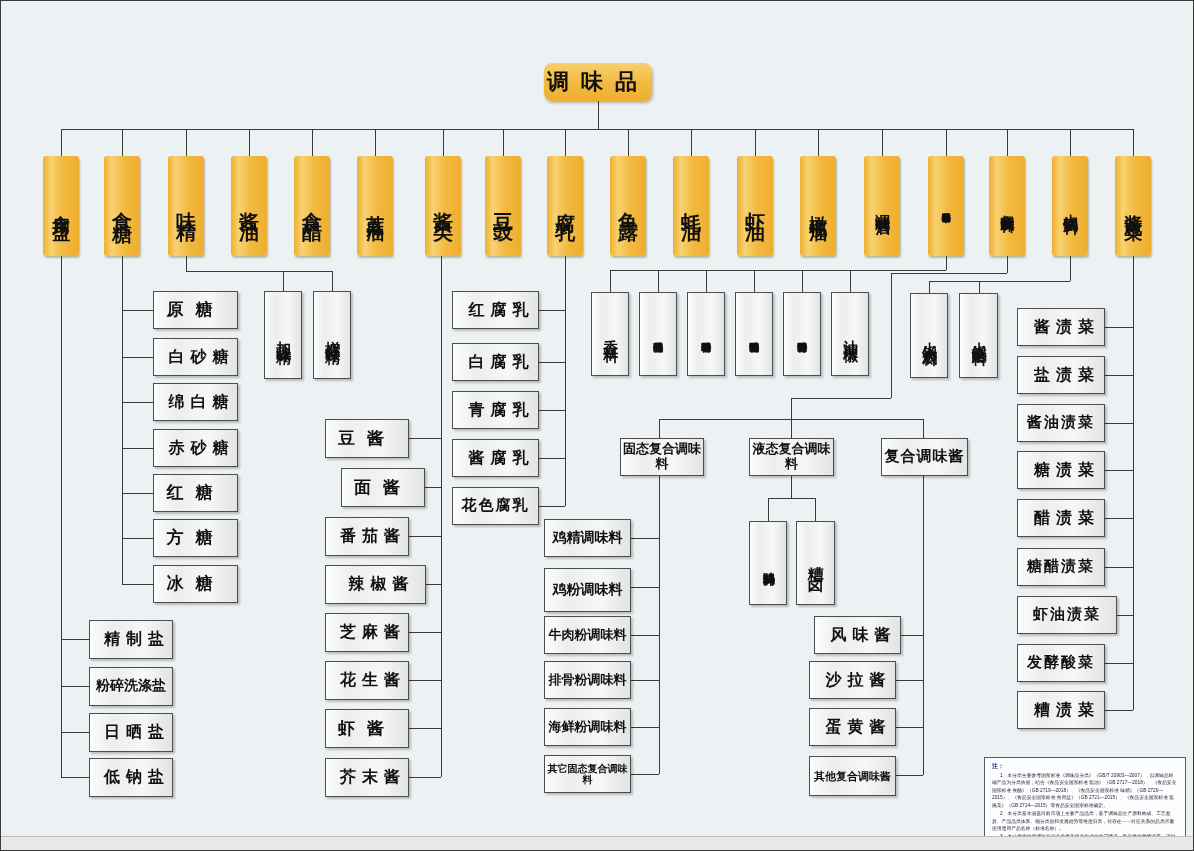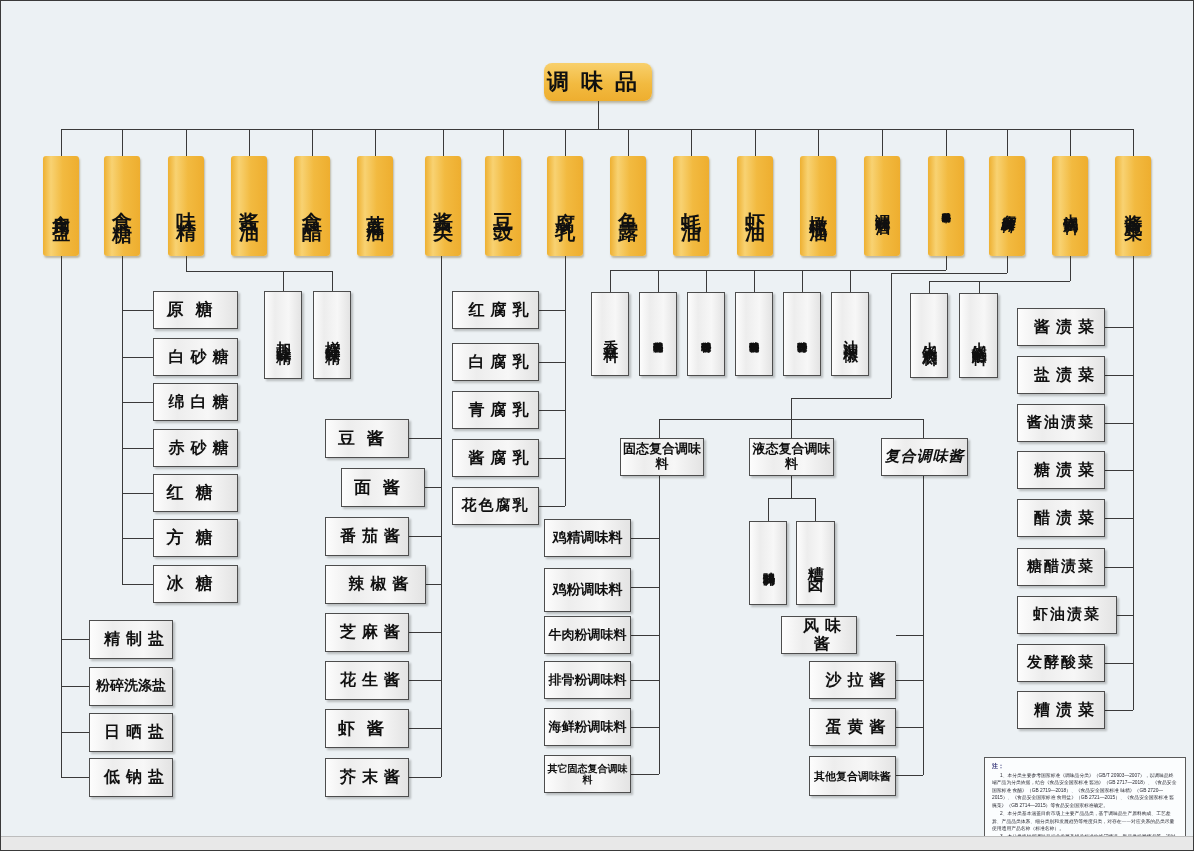--- a/index.html
+++ b/index.html
@@ -30,21 +30,21 @@
     border:1px solid #4d4d4d;
     box-shadow:2px 2px 2px rgba(0,0,0,.22);
   }
   .v{writing-mode:vertical-rl;text-orientation:upright;}
   .f20{font-size:20px;} .f18{font-size:18px;} .f17{font-size:17px;}
   .f16{font-size:16px;} .f15{font-size:15px;} .f14{font-size:14px;}
   .f13{font-size:13px;} .f12{font-size:12px;} .f11{font-size:11px;}
   .f10{font-size:10px;} .f9{font-size:9px;}
   .ls12{letter-spacing:12px;} .ls10{letter-spacing:10px;} .ls6{letter-spacing:6px;padding-left:12px;}
   .ls4{letter-spacing:4px;} .ls3{letter-spacing:3px;} .ls2{letter-spacing:2px;}
-  .ls1{letter-spacing:1px;font-style:italic;}
+  .ls1{letter-spacing:1px;}
   .note{
     position:absolute;left:983px;top:756px;width:202px;height:80px;
     background:#fbfdfe;border:1px solid #5a5a5a;box-sizing:border-box;
     padding:4px 7px;color:#2a2a33;
     font-family:"Liberation Sans","DejaVu Sans",sans-serif;
   }
   .note .note-title{font-size:6px;font-weight:bold;color:#1a1a66;margin-bottom:1px;}
   .note p{margin:0 0 1px 0;font-size:4.8px;line-height:1.55;text-indent:8px;}
   .footer-strip{
     position:absolute;left:0;right:0;bottom:0;height:13px;
@@ -223,21 +223,21 @@
   <div class="n wht f14" style="left:543px;top:518px;width:87px;height:38px">鸡精调味料</div>
   <div class="n wht f14" style="left:543px;top:567px;width:87px;height:44px">鸡粉调味料</div>
   <div class="n wht f13" style="left:543px;top:615px;width:87px;height:38px">牛肉粉调味料</div>
   <div class="n wht f13" style="left:543px;top:660px;width:87px;height:38px">排骨粉调味料</div>
   <div class="n wht f13" style="left:543px;top:707px;width:87px;height:38px">海鲜粉调味料</div>
   <div class="n wht f10" style="left:543px;top:754px;width:87px;height:38px">其它固态复合调味料</div>
 
   <div class="n wht v f12" style="left:748px;top:520px;width:38px;height:84px">鸡汁调味料</div>
   <div class="n wht v f16 ls10" style="left:795px;top:520px;width:39px;height:84px">糟卤</div>
 
-  <div class="n wht f16 ls6" style="left:780px;top:615px;width:76px;height:38px">风味酱</div>
+  <div class="n wht f16 ls6" style="left:813px;top:615px;width:87px;height:38px">风味酱</div>
   <div class="n wht f16 ls6" style="left:808px;top:660px;width:87px;height:38px">沙拉酱</div>
   <div class="n wht f16 ls6" style="left:808px;top:707px;width:87px;height:38px">蛋黄酱</div>
   <div class="n wht f11" style="left:808px;top:755px;width:87px;height:40px">其他复合调味酱</div>
 
   <div class="n wht v f15 ls3" style="left:909px;top:292px;width:38px;height:85px">火锅底料</div>
   <div class="n wht v f15 ls3" style="left:958px;top:292px;width:39px;height:85px">火锅蘸料</div>
 
   <div class="n wht f16 ls6" style="left:1016px;top:307px;width:88px;height:38px">酱渍菜</div>
   <div class="n wht f16 ls6" style="left:1016px;top:355px;width:88px;height:38px">盐渍菜</div>
   <div class="n wht f15 ls2" style="left:1016px;top:403px;width:88px;height:38px">酱油渍菜</div>

